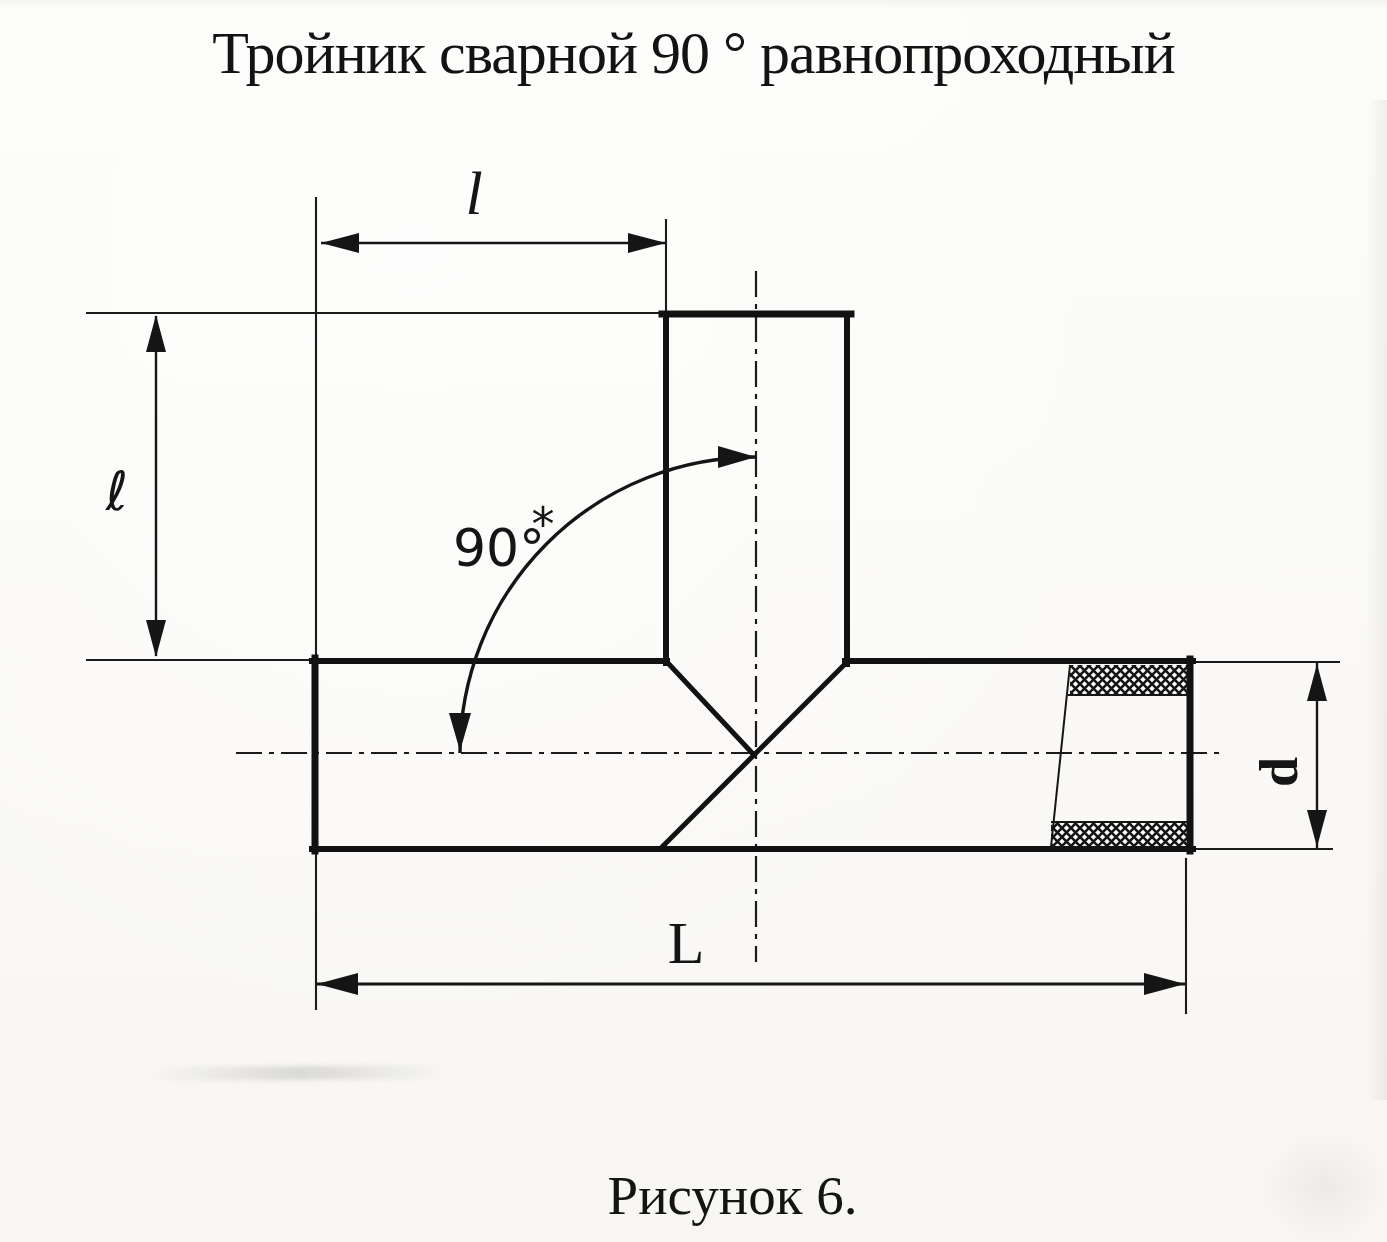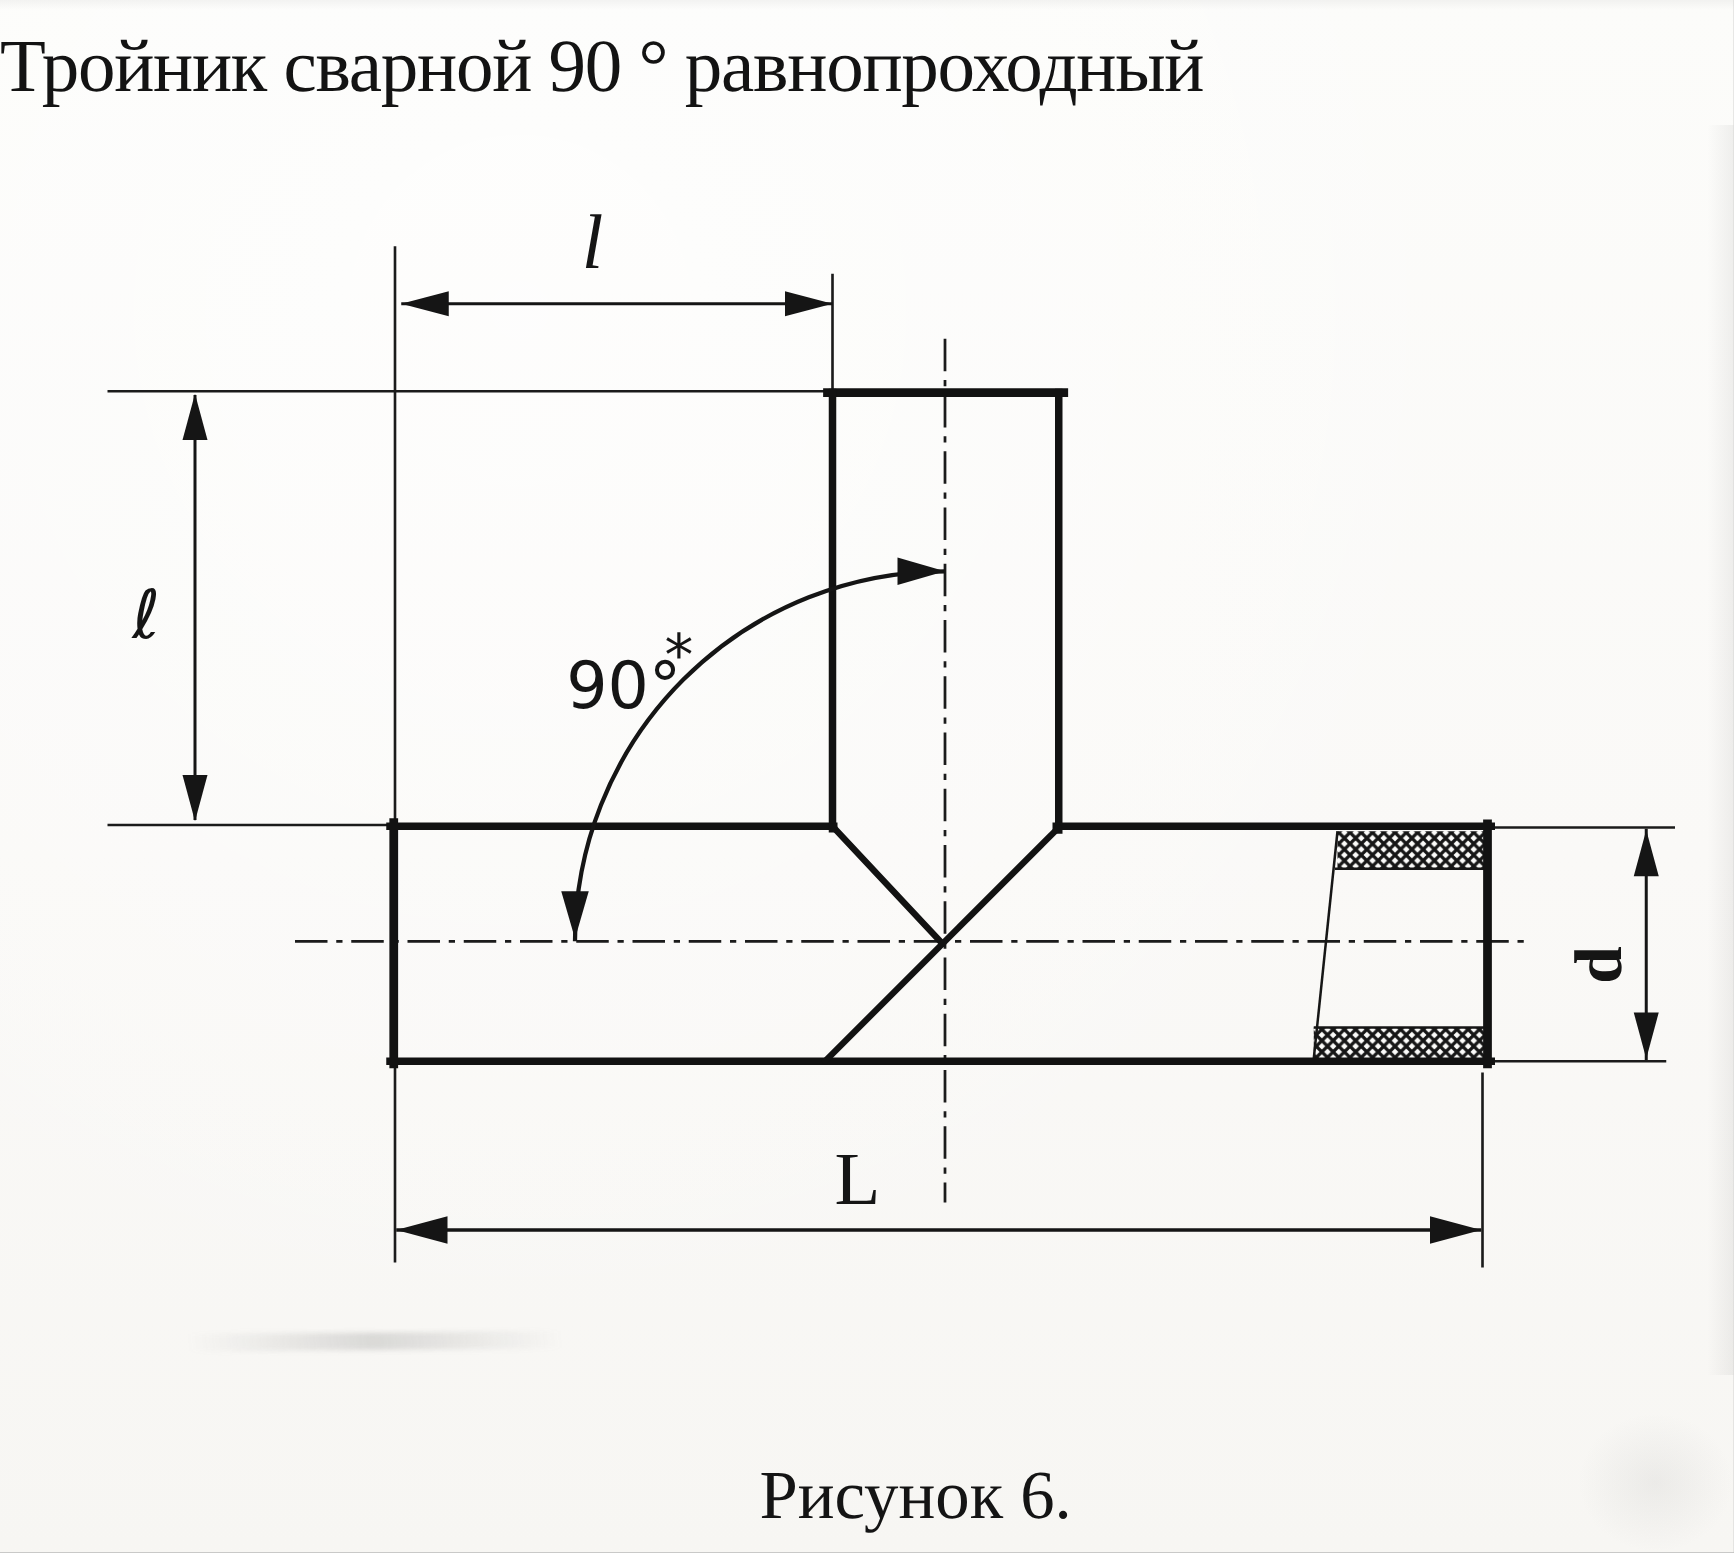--- a/index.html
+++ b/index.html
@@ -10,21 +10,21 @@
     background:#fbfbf9;
     background-image:
       radial-gradient(ellipse at 30% 20%, rgba(255,255,255,.6), rgba(0,0,0,0) 60%),
       linear-gradient(180deg,#fcfcfa 0%,#faf9f7 55%,#f7f6f3 100%);
     overflow:hidden;
     font-family:"Liberation Serif", serif;
     color:#151515;
   }
   .title{
     position:absolute;top:20px;left:0;width:100%;
-    text-align:left;
+    text-align:center;
     font-size:60px;line-height:1.1;letter-spacing:-1px;
     font-weight:400;color:#131313;
   }
   .caption{
     position:absolute;top:1164px;left:0;width:100%;
     box-sizing:border-box;padding-left:78px;
     text-align:center;
     font-size:55px;color:#141414;
   }
   svg.draw{position:absolute;left:0;top:0;}

